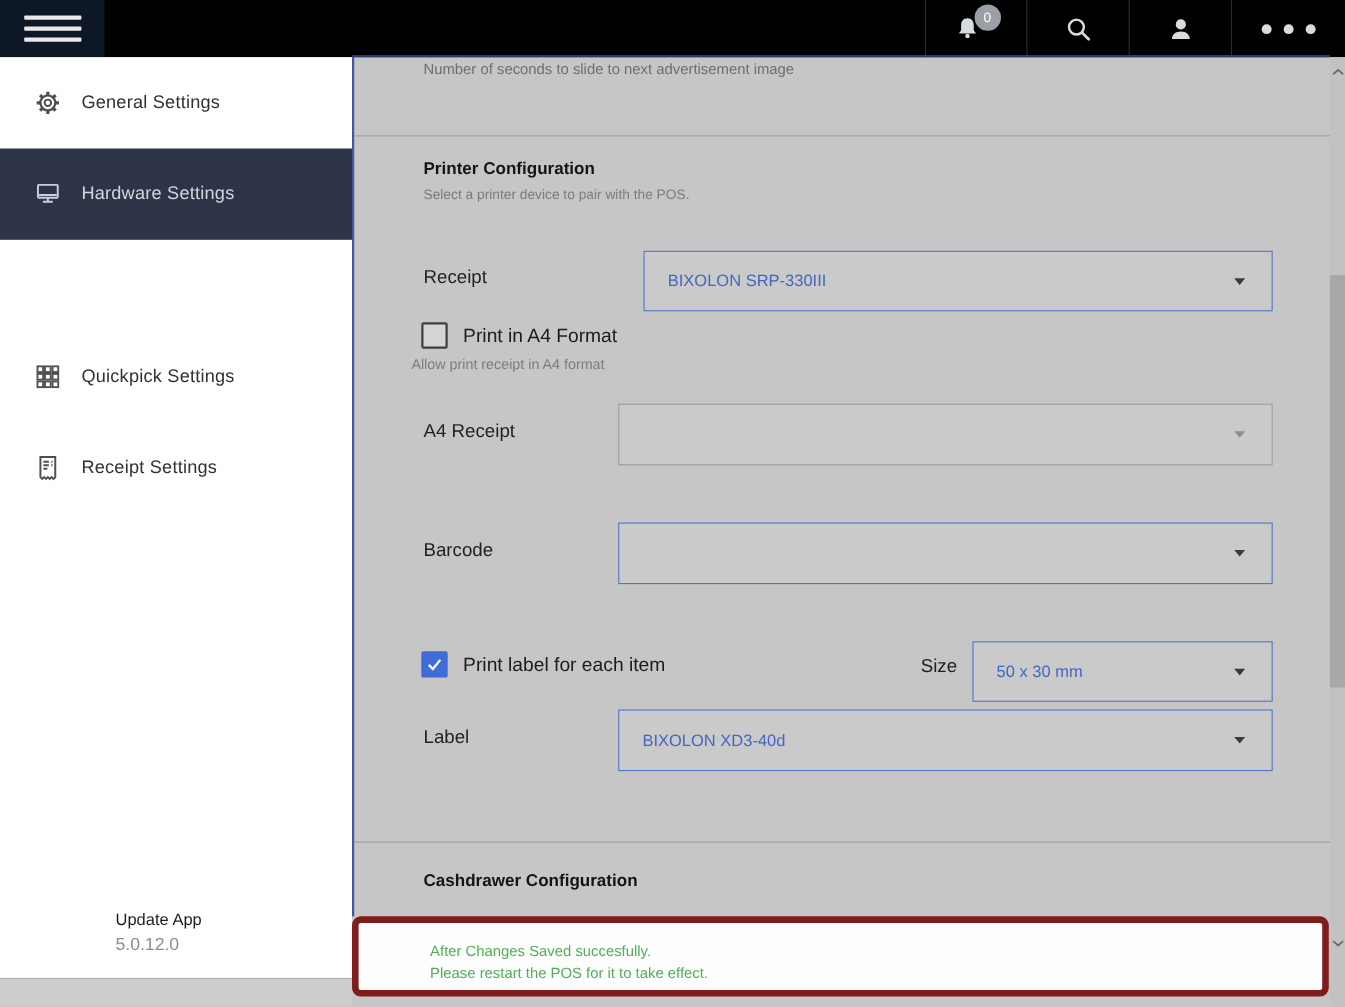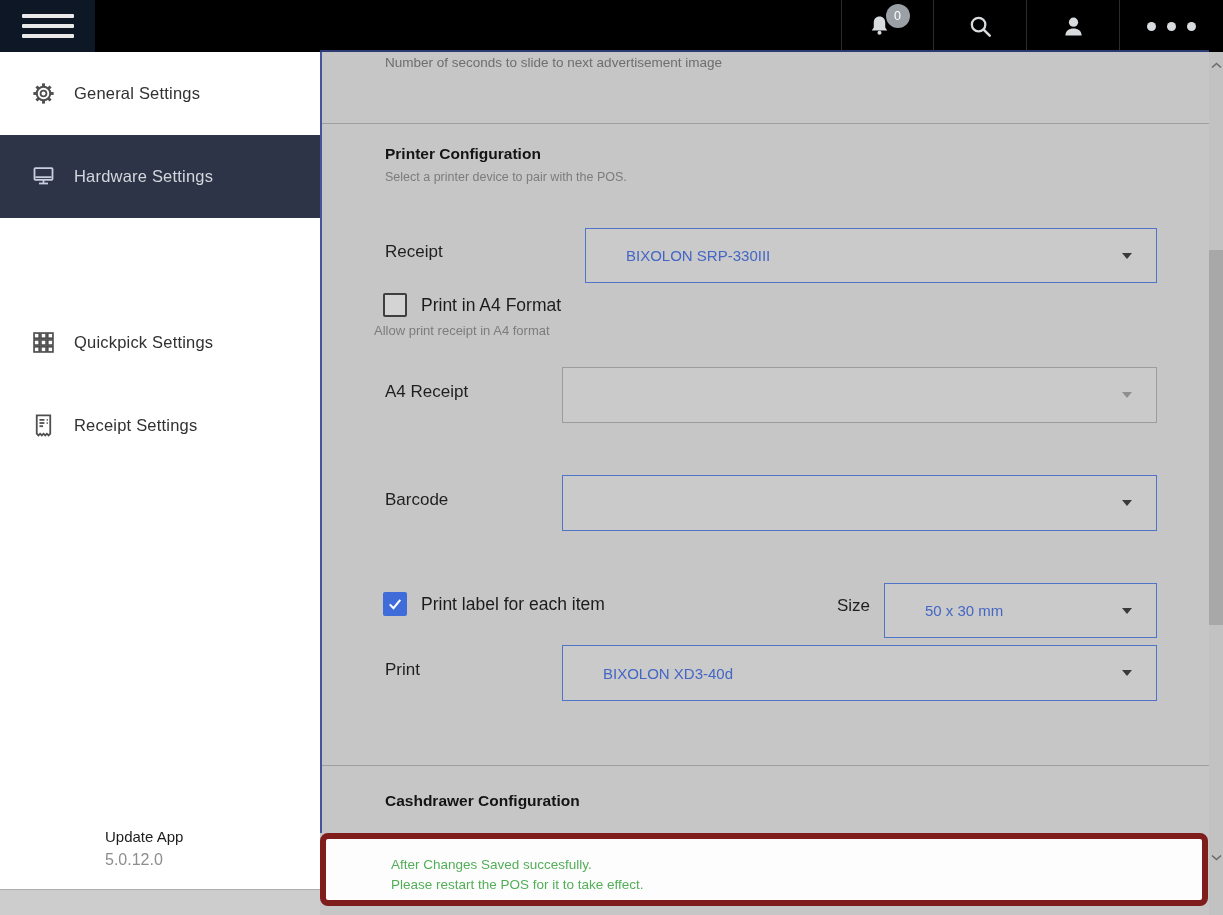--- a/index.html
+++ b/index.html
@@ -46,21 +46,21 @@
   .divider{left:322px;width:887px;height:1px;background:#9f9f9f}
   .d1{top:123px}.d2{top:765px}
   .section-title{font-size:15.5px;font-weight:700;color:#141414}
   .section-sub{font-size:12.5px;color:#7c7c7c}
   .ph-title{left:385px;top:145px}
   .ph-sub{left:385px;top:170px}
   .cash-title{left:385px;top:792px}
 
   .field-label{font-size:17px;color:#1f1f1f}
   .dd{box-sizing:border-box;height:55px;background:#cacaca;display:flex;align-items:center;
-    padding:0 40px 0 40px;cursor:pointer}
+    padding:0 40px 0 21px;cursor:pointer}
   .dd-blue{border:1px solid #4f74c8}
   .dd-gray{border:1px solid #9c9c9c}
   .dd-value{font-size:15px;color:#4466c4;white-space:nowrap}
   .dd-arrow{position:absolute;right:24px;top:50%;margin-top:-3px;width:0;height:0;
     border-left:5px solid transparent;border-right:5px solid transparent;border-top:6px solid #3a3a3a}
   .dd-gray .dd-arrow{border-top-color:#8f8f8f}
 
   .checkbox{width:24px;height:24px;box-sizing:border-box;border-radius:2px;cursor:pointer;
     display:flex;align-items:center;justify-content:center}
   .checkbox.unchecked{border:2px solid #3f3f3f;background:#d4d4d4}
@@ -232,21 +232,21 @@
     <polyline points="5,12.5 10,17.5 19,6.5" fill="none" stroke="#fff" stroke-width="2.8"></polyline>
   </svg>
 </div>
 <div class="abs cb-label" style="left:421px;top:594px">Print label for each item</div>
 <div class="abs field-label" style="left:837px;top:596px">Size</div>
 <div class="abs dd dd-blue" style="left:884px;top:583px;width:273px">
   <span class="dd-value">50 x 30 mm</span>
   <span class="dd-arrow"></span>
 </div>
 
-<div class="abs field-label" style="left:385px;top:660px">Print</div>
+<div class="abs field-label" style="left:385px;top:660px">Label</div>
 <div class="abs dd dd-blue" style="left:562px;top:645px;width:595px;height:56px">
   <span class="dd-value">BIXOLON XD3-40d</span>
   <span class="dd-arrow"></span>
 </div>
 
 <div class="abs divider d2"></div>
 <div class="abs section-title cash-title">Cashdrawer Configuration</div>
 
 <div class="abs scroll-track"></div>
 <div class="abs scroll-btn" style="top:58px">

